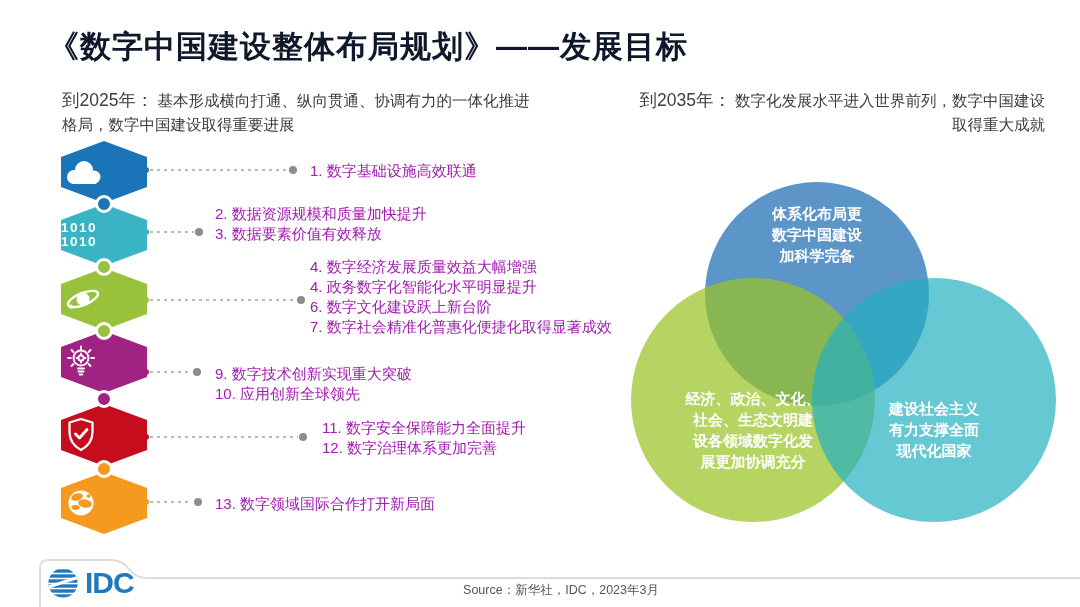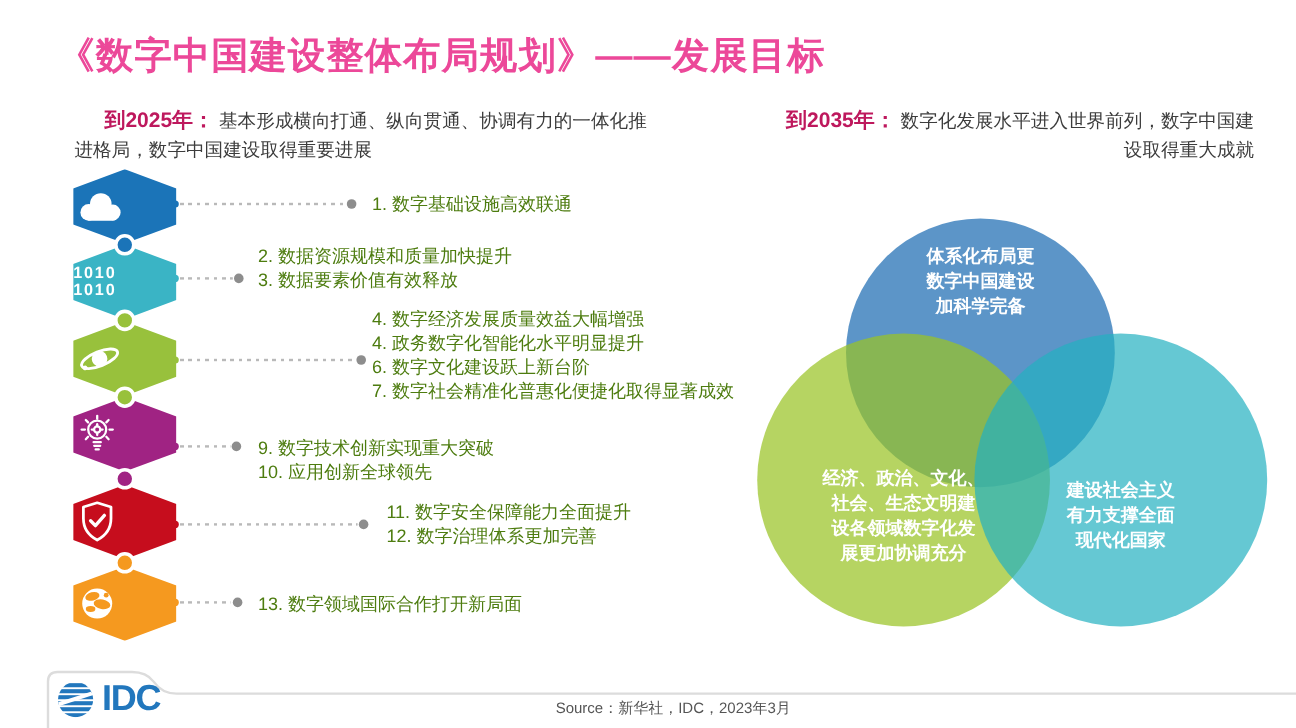--- a/index.html
+++ b/index.html
@@ -1,42 +1,42 @@
 <!DOCTYPE html>
 <html><head>
 <meta charset="utf-8">
 <style>
   html,body{margin:0;padding:0;background:#fff;}
   .canvas{position:relative;width:1080px;height:607px;background:#fff;overflow:hidden;
           font-family:"Liberation Sans","DejaVu Sans",sans-serif;}
   .abs{position:absolute;}
 
   
-  .page-title{left:48px;top:26px;font-size:31px;font-weight:bold;color:#ec4899;letter-spacing:1px;text-align:center;}
+  .page-title{left:48px;top:26px;font-size:31px;font-weight:bold;color:#0f172a;letter-spacing:1px;text-align:center;}
 
   
   .milestone{font-size:15.5px;line-height:24px;color:#3c3c3c;}
-  .milestone .ms-label{color:#be185d;font-weight:bold;font-size:17.5px;margin-right:4px;margin-left:25px;}
+  .milestone .ms-label{color:#404040;font-weight:normal;font-size:17.5px;margin-right:4px;}
   .ms-2025{left:62px;top:88px;width:478px;}
   .ms-2035{left:625px;top:88px;width:420px;text-align:right;}
 
   
   .hex{left:61px;width:86px;height:62px;}
   .hex svg{display:block;}
   .hex .icon{position:absolute;left:0;top:0;width:86px;height:62px;display:flex;align-items:center;justify-content:flex-start;}
   .binary-text{color:#fff;font-weight:bold;font-size:13.5px;line-height:14px;letter-spacing:1.5px;text-align:center;}
   .joint{left:95px;width:12px;height:12px;border-radius:50%;border:3px solid #fff;z-index:5;}
 
   
   .connector{height:2px;background:repeating-linear-gradient(90deg,#b9b9b9 0 3px,transparent 3px 7px);}
   .dot-end{width:8px;height:8px;border-radius:50%;background:#8d8d8d;}
   .dot-start{width:6px;height:6px;border-radius:50%;}
 
   
-  .goal-group{font-size:15px;line-height:20px;color:#4d7c0f;white-space:nowrap;}
+  .goal-group{font-size:15px;line-height:20px;color:#a21caf;white-space:nowrap;}
 
   
   .venn{left:615px;top:170px;width:465px;height:395px;}
   .vc{position:absolute;border-radius:50%;}
   .vc-blue{left:90px;top:12px;width:224px;height:224px;background:rgba(38,113,181,.75);}
   .vc-green{left:16px;top:108px;width:244px;height:244px;background:rgba(154,196,38,.72);}
   .vc-teal{left:197px;top:108px;width:244px;height:244px;background:rgba(36,176,192,.70);}
   .vt{position:absolute;color:#fff;font-weight:bold;font-size:15px;line-height:21px;text-align:center;z-index:6;}
   .vt-top{left:112px;top:33px;width:180px;}
   .vt-left{left:43px;top:218px;width:190px;}

